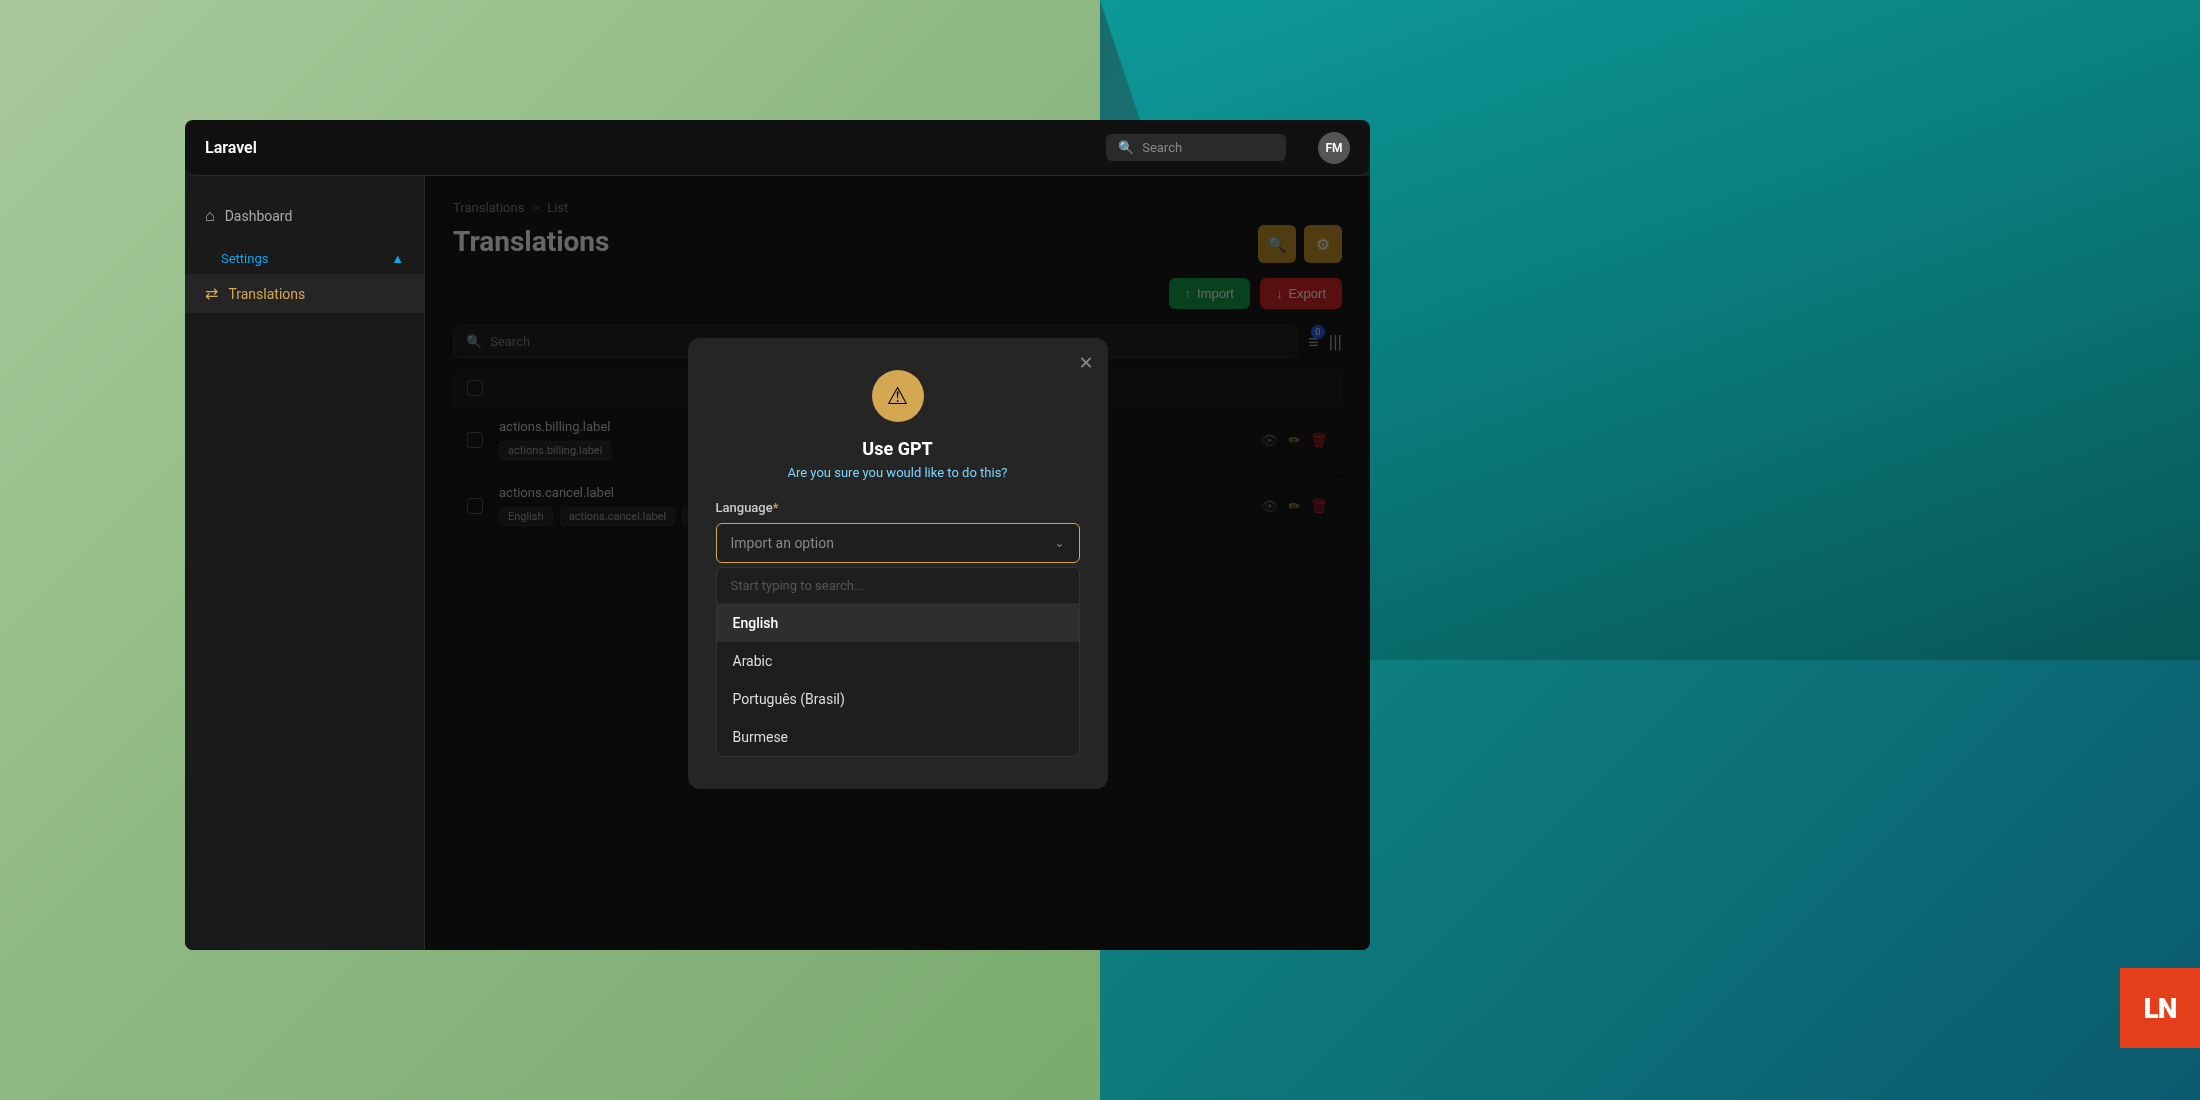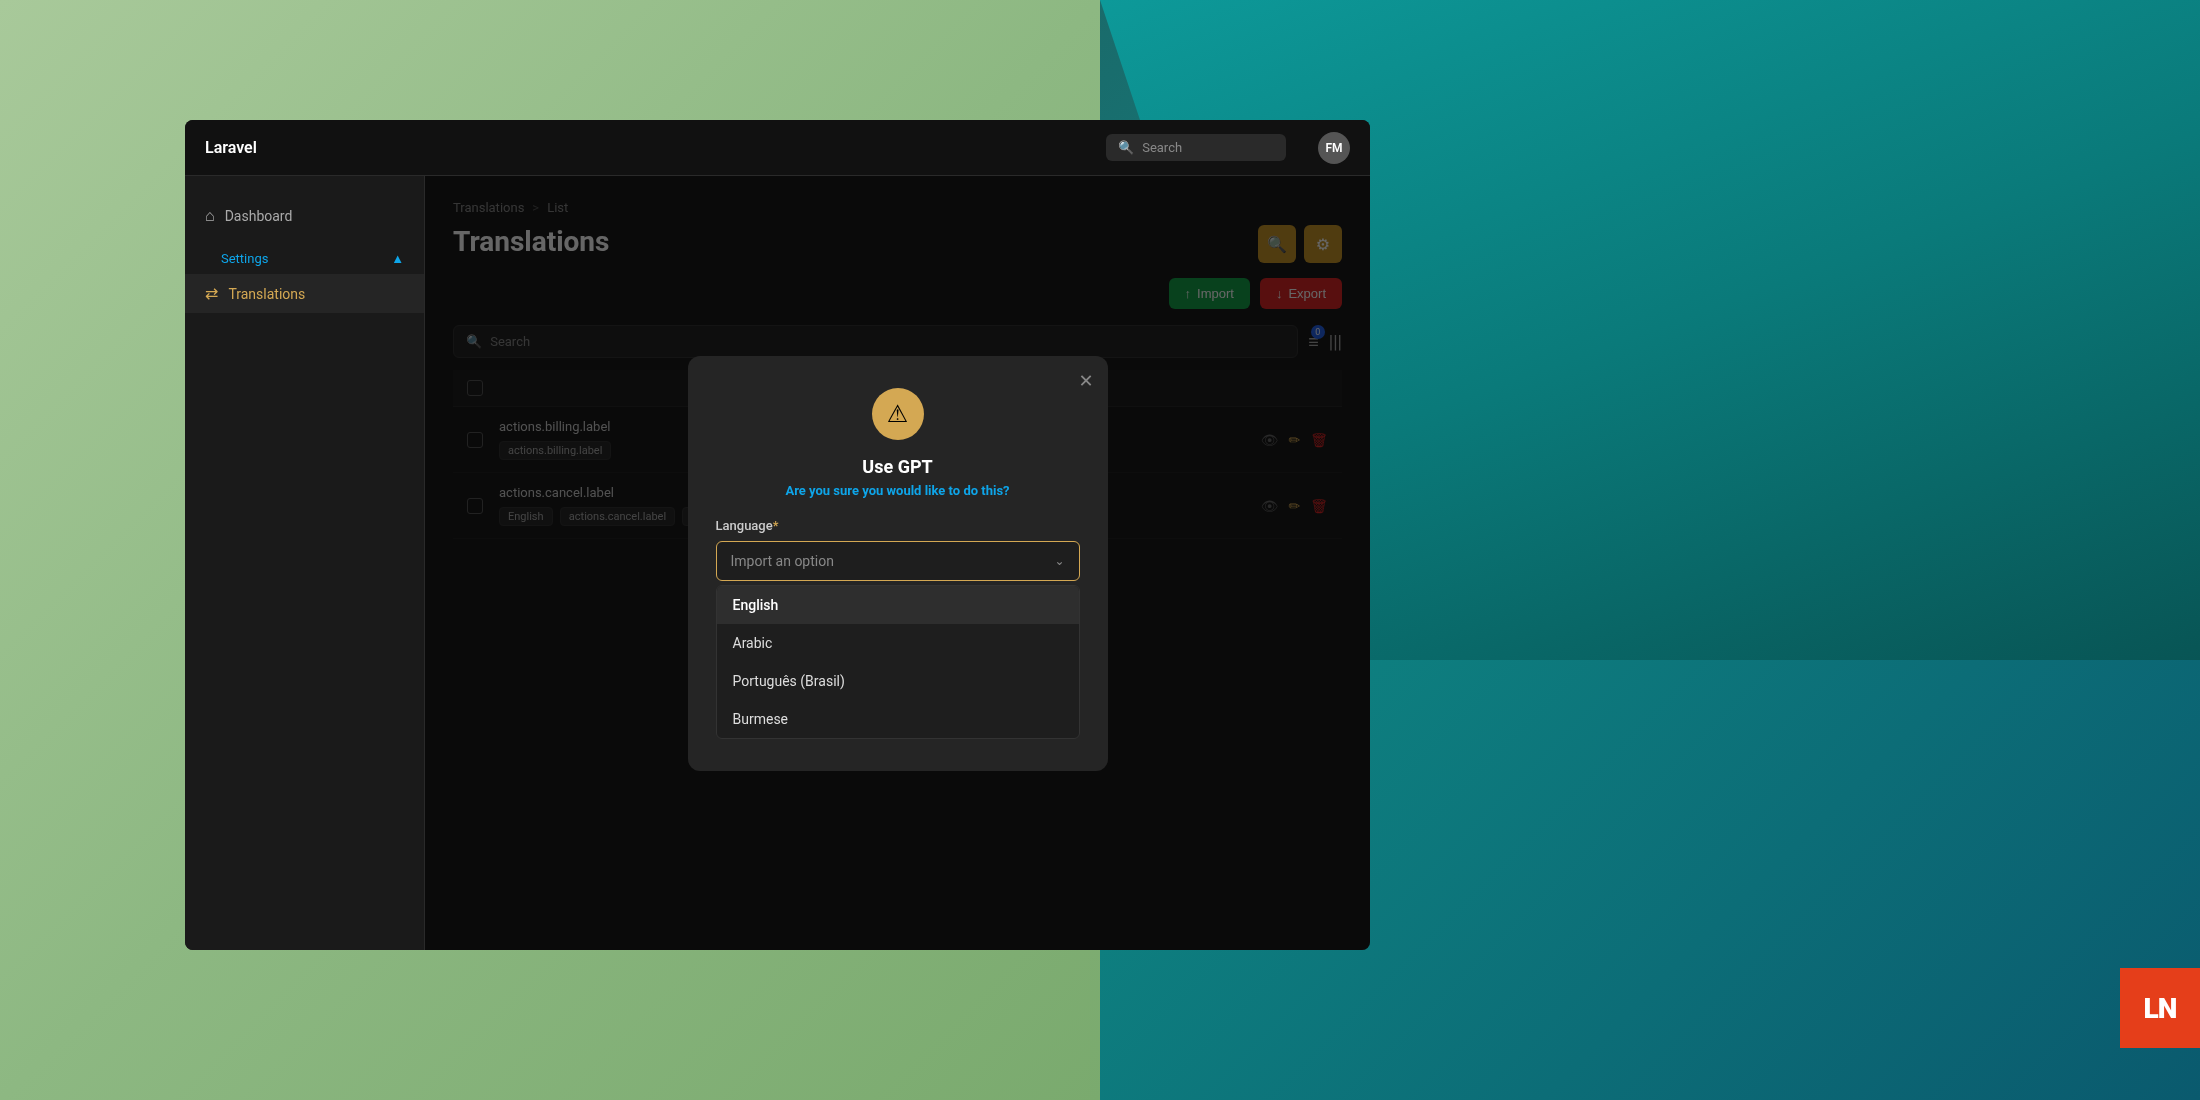--- a/index.html
+++ b/index.html
@@ -52,20 +52,21 @@
 
     
     .topbar {
       height: 56px;
       background: #111111;
       display: flex;
       align-items: center;
       padding: 0 20px;
       flex-shrink: 0;
       border-bottom: 1px solid #2a2a2a;
+      border-radius: 10px;
     }
     .topbar-title {
       color: #ffffff;
       font-size: 16px;
       font-weight: 600;
     }
     .topbar-spacer { flex: 1; }
     .search-box {
       display: flex;
       align-items: center;
@@ -331,24 +332,23 @@
     }
     .modal-title {
       text-align: center;
       color: #fff;
       font-size: 18px;
       font-weight: 700;
       margin-bottom: 6px;
     }
     .modal-subtitle {
       text-align: center;
-      color: #0ea5e9;
+      color: #7dd3fc;
       font-size: 13px;
       margin-bottom: 20px;
-      font-weight: bold;
     }
     .field-label {
       color: #ccc;
       font-size: 13px;
       font-weight: 500;
       margin-bottom: 8px;
     }
     .field-required { color: #d4a853; }
 
     
@@ -575,20 +575,23 @@
               <span>Language</span><span class="field-required">*</span>
             </div>
 
             <div class="select-wrapper">
               <div class="select-box">
                 <span>Import an option</span>
                 <span class="select-chevron">⌄</span>
               </div>
 
               <div class="dropdown">
+                <div class="dropdown-search">
+                  <span>Start typing to search...</span>
+                </div>
                 <div class="dropdown-item selected">
                   <span>English</span>
                 </div>
                 <div class="dropdown-item">
                   <span>Arabic</span>
                 </div>
                 <div class="dropdown-item">
                   <span>Português (Brasil)</span>
                 </div>
                 <div class="dropdown-item">

